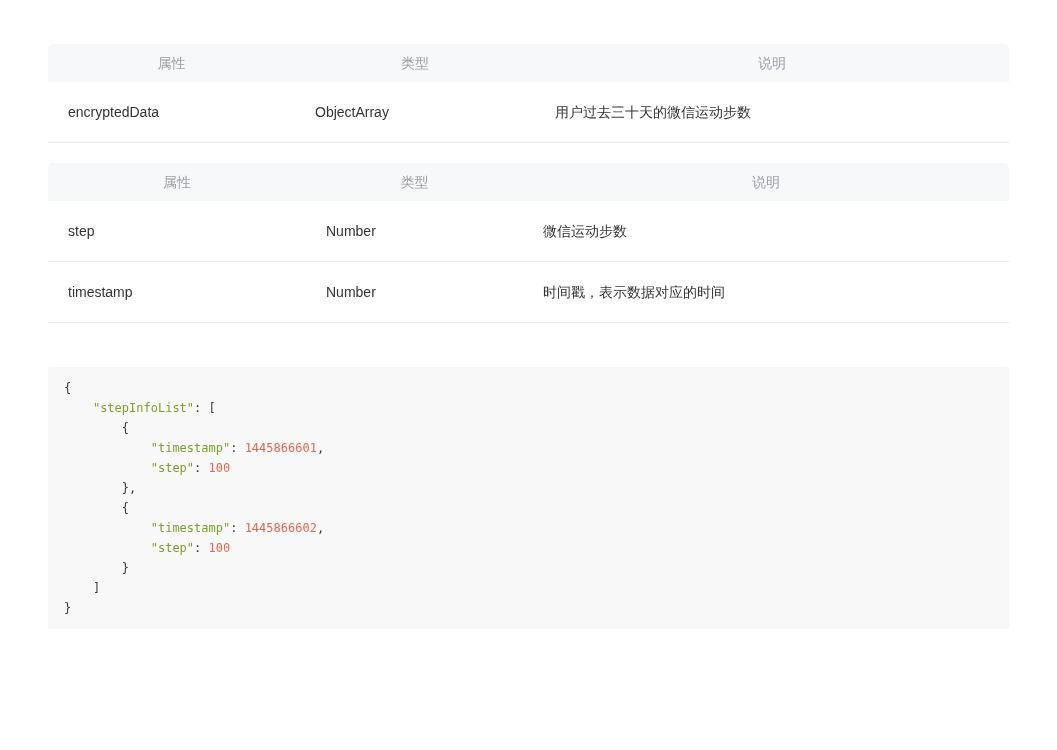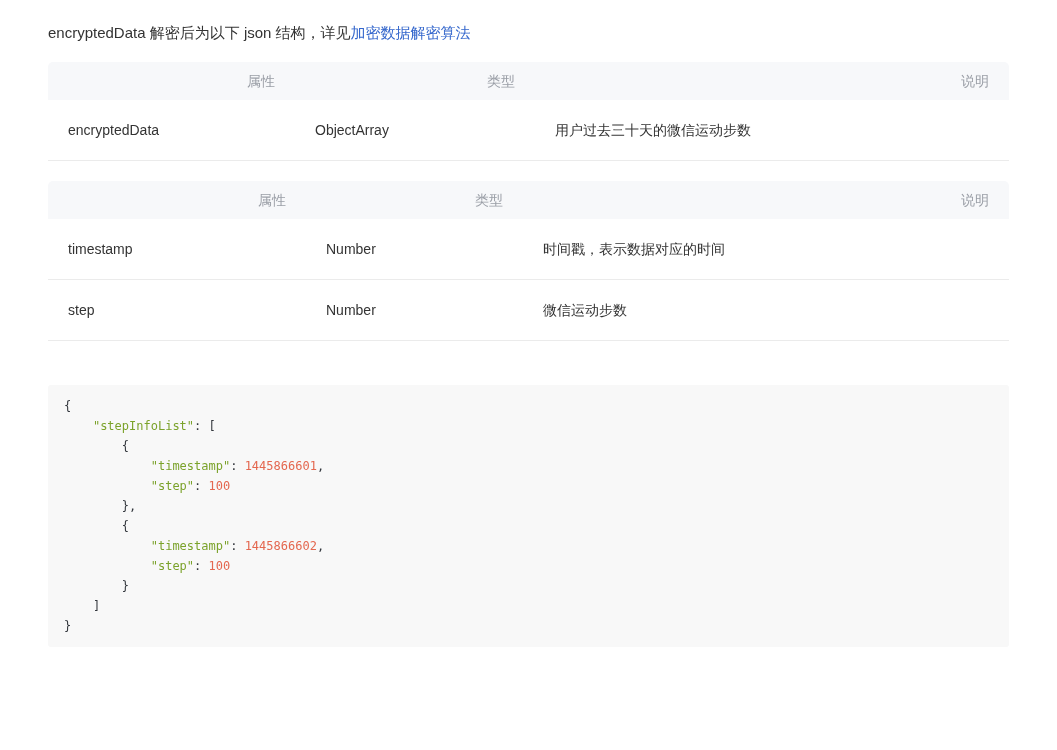--- a/index.html
+++ b/index.html
@@ -21,21 +21,21 @@
   }
   .page{padding:24px 48px 0 48px;}
   .intro{margin:0;font-size:15px;line-height:18px;color:var(--body_text);}
   .intro a{color:var(--link_blue);text-decoration:none;cursor:pointer;}
   .props-table{
     width:961px;border-collapse:separate;border-spacing:0;margin-top:20px;
     font-size:14px;table-layout:fixed;
   }
   .props-table th{
     background:var(--header_bg);color:var(--header_text);font-weight:400;
-    text-align:right;padding:11px 20px;line-height:16px;
+    text-align:center;padding:11px 20px;line-height:16px;
   }
   .props-table th:first-child{border-top-left-radius:5px;border-bottom-left-radius:0;}
   .props-table th:last-child{border-top-right-radius:5px;margin-left:24px;}
   .props-table td{
     padding:20px 20px;line-height:20px;color:var(--body_text);
     border-bottom:1px solid var(--border_gray);
     overflow:hidden;white-space:nowrap;
   }
   .section-heading{
     margin:47px 0 0 0;font-size:15px;line-height:20px;font-weight:700;color:#1f1f1f;
@@ -48,21 +48,20 @@
   .code-line{white-space:pre;}
   .tok-p{color:#33373d;}
   .tok-k{color:var(--key_green);}
   .tok-n{color:var(--number_orange);text-align:right;}
 </style>
 </head>
 <body>
 
 <div class="page">
 
-  <p class="intro"><span>encryptedData 解密后为以下 json 结构，详见</span><a href="#">加密数据解密算法</a></p>
 
   <table class="props-table">
     <colgroup>
         <col style="width:247px">
         <col style="width:240px">
         <col>
       </colgroup>
     <thead>
       <tr>
         <th>属性</th>
@@ -88,27 +87,27 @@
       </colgroup>
     <thead>
       <tr>
         <th>属性</th>
         <th>类型</th>
         <th>说明</th>
       </tr>
     </thead>
     <tbody>
       <tr>
+        <td>step</td>
+        <td>Number</td>
+        <td>微信运动步数</td>
+      </tr>
+      <tr>
         <td>timestamp</td>
         <td>Number</td>
         <td>时间戳，表示数据对应的时间</td>
-      </tr>
-      <tr>
-        <td>step</td>
-        <td>Number</td>
-        <td>微信运动步数</td>
       </tr>
     </tbody>
   </table>
 
   <pre class="code-block"><code><div class="code-line"><span class="tok-p">{</span></div><div class="code-line"><span class="tok-p">    </span><span class="tok-k">"stepInfoList"</span><span class="tok-p">: [</span></div><div class="code-line"><span class="tok-p">        {</span></div><div class="code-line"><span class="tok-p">            </span><span class="tok-k">"timestamp"</span><span class="tok-p">: </span><span class="tok-n">1445866601</span><span class="tok-p">,</span></div><div class="code-line"><span class="tok-p">            </span><span class="tok-k">"step"</span><span class="tok-p">: </span><span class="tok-n">100</span></div><div class="code-line"><span class="tok-p">        },</span></div><div class="code-line"><span class="tok-p">        {</span></div><div class="code-line"><span class="tok-p">            </span><span class="tok-k">"timestamp"</span><span class="tok-p">: </span><span class="tok-n">1445866602</span><span class="tok-p">,</span></div><div class="code-line"><span class="tok-p">            </span><span class="tok-k">"step"</span><span class="tok-p">: </span><span class="tok-n">100</span></div><div class="code-line"><span class="tok-p">        }</span></div><div class="code-line"><span class="tok-p">    ]</span></div><div class="code-line"><span class="tok-p">}</span></div></code></pre>
 
 </div>
 
 </body></html>

